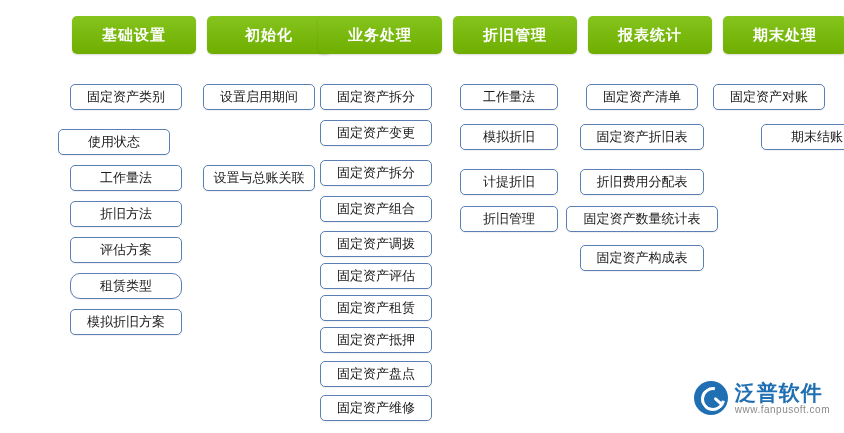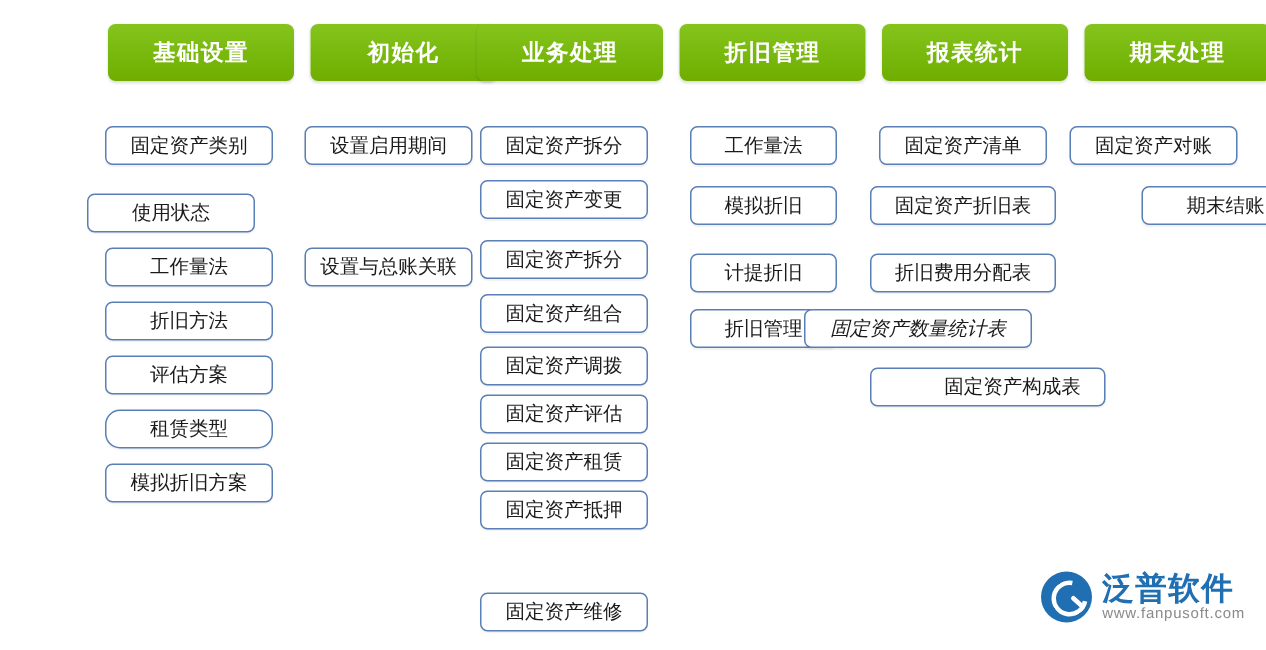--- a/index.html
+++ b/index.html
@@ -128,32 +128,33 @@
     <div class="node" style="left: 203px; top: 165px; width: 110px;">设置与总账关联</div>
     <div class="col-header" style="left: 318px;">业务处理</div>
     <div class="node" style="left: 320px; top: 84px; width: 110px;">固定资产拆分</div>
     <div class="node" style="left: 320px; top: 120px; width: 110px;">固定资产变更</div>
     <div class="node" style="left: 320px; top: 160px; width: 110px;">固定资产拆分</div>
     <div class="node" style="left: 320px; top: 196px; width: 110px;">固定资产组合</div>
     <div class="node" style="left: 320px; top: 231px; width: 110px;">固定资产调拨</div>
     <div class="node" style="left: 320px; top: 263px; width: 110px;">固定资产评估</div>
     <div class="node" style="left: 320px; top: 295px; width: 110px;">固定资产租赁</div>
     <div class="node" style="left: 320px; top: 327px; width: 110px;">固定资产抵押</div>
+    <div class="node" style="left: 320px; top: 361px; width: 110px;">固定资产盘点</div>
     <div class="node" style="left: 320px; top: 395px; width: 110px;">固定资产维修</div>
     <div class="col-header" style="left: 453px;">折旧管理</div>
     <div class="node" style="left: 460px; top: 84px; width: 96px;">工作量法</div>
     <div class="node" style="left: 460px; top: 124px; width: 96px;">模拟折旧</div>
     <div class="node" style="left: 460px; top: 169px; width: 96px;">计提折旧</div>
     <div class="node" style="left: 460px; top: 206px; width: 96px;">折旧管理</div>
     <div class="col-header" style="left: 588px;">报表统计</div>
     <div class="node" style="left: 586px; top: 84px; width: 110px;">固定资产清单</div>
     <div class="node" style="left: 580px; top: 124px; width: 122px;">固定资产折旧表</div>
     <div class="node" style="left: 580px; top: 169px; width: 122px;">折旧费用分配表</div>
-    <div class="node" style="left: 536px; top: 206px; width: 150px; font-style: italic;">固定资产数量统计表</div>
-    <div class="node" style="left: 580px; top: 245px; width: 122px; padding-left: 33px;">固定资产构成表</div>
+    <div class="node" style="left: 566px; top: 206px; width: 150px;">固定资产数量统计表</div>
+    <div class="node" style="left: 580px; top: 245px; width: 122px;">固定资产构成表</div>
     <div class="col-header" style="left: 723px;">期末处理</div>
     <div class="node" style="left: 713px; top: 84px; width: 110px;">固定资产对账</div>
     <div class="node" style="left: 713px; top: 124px; width: 110px; margin-left: 48px;">期末结账</div>
   </div>
 
 <div class="logo">
   <div class="logo-mark"></div>
   <div class="logo-text-wrap">
     <div class="logo-title">泛普软件</div>
     <div class="logo-sub">www.fanpusoft.com</div>

